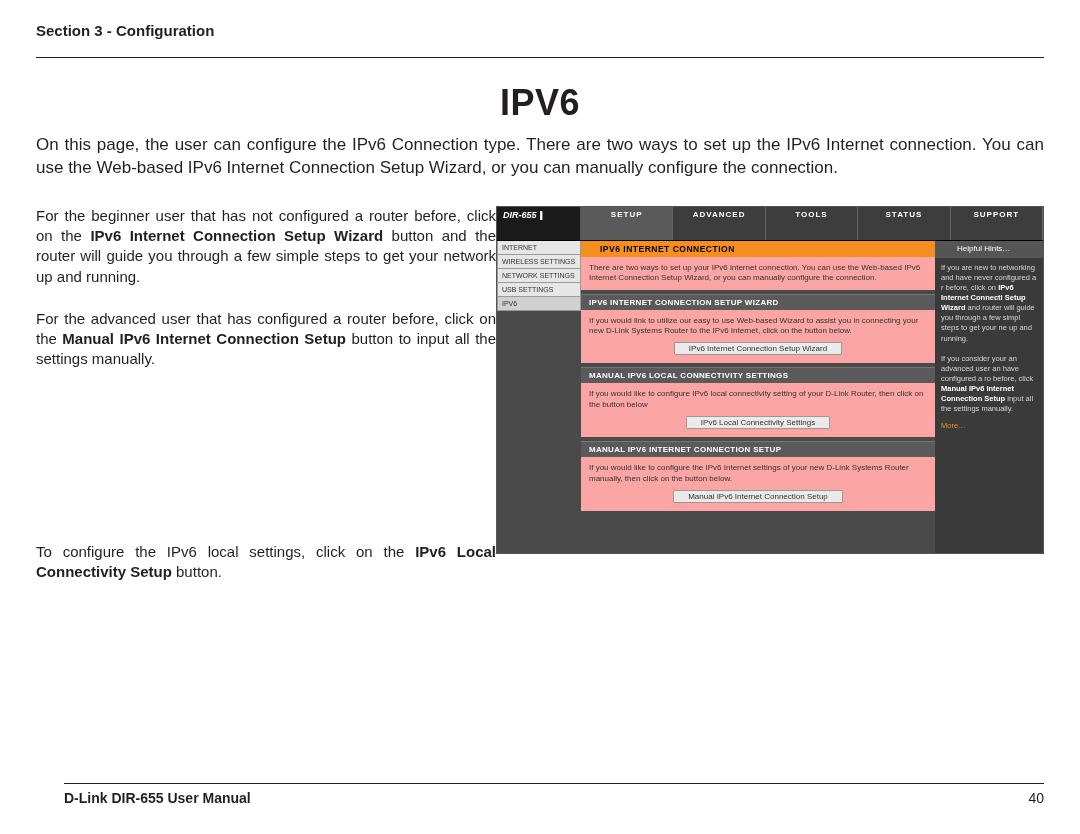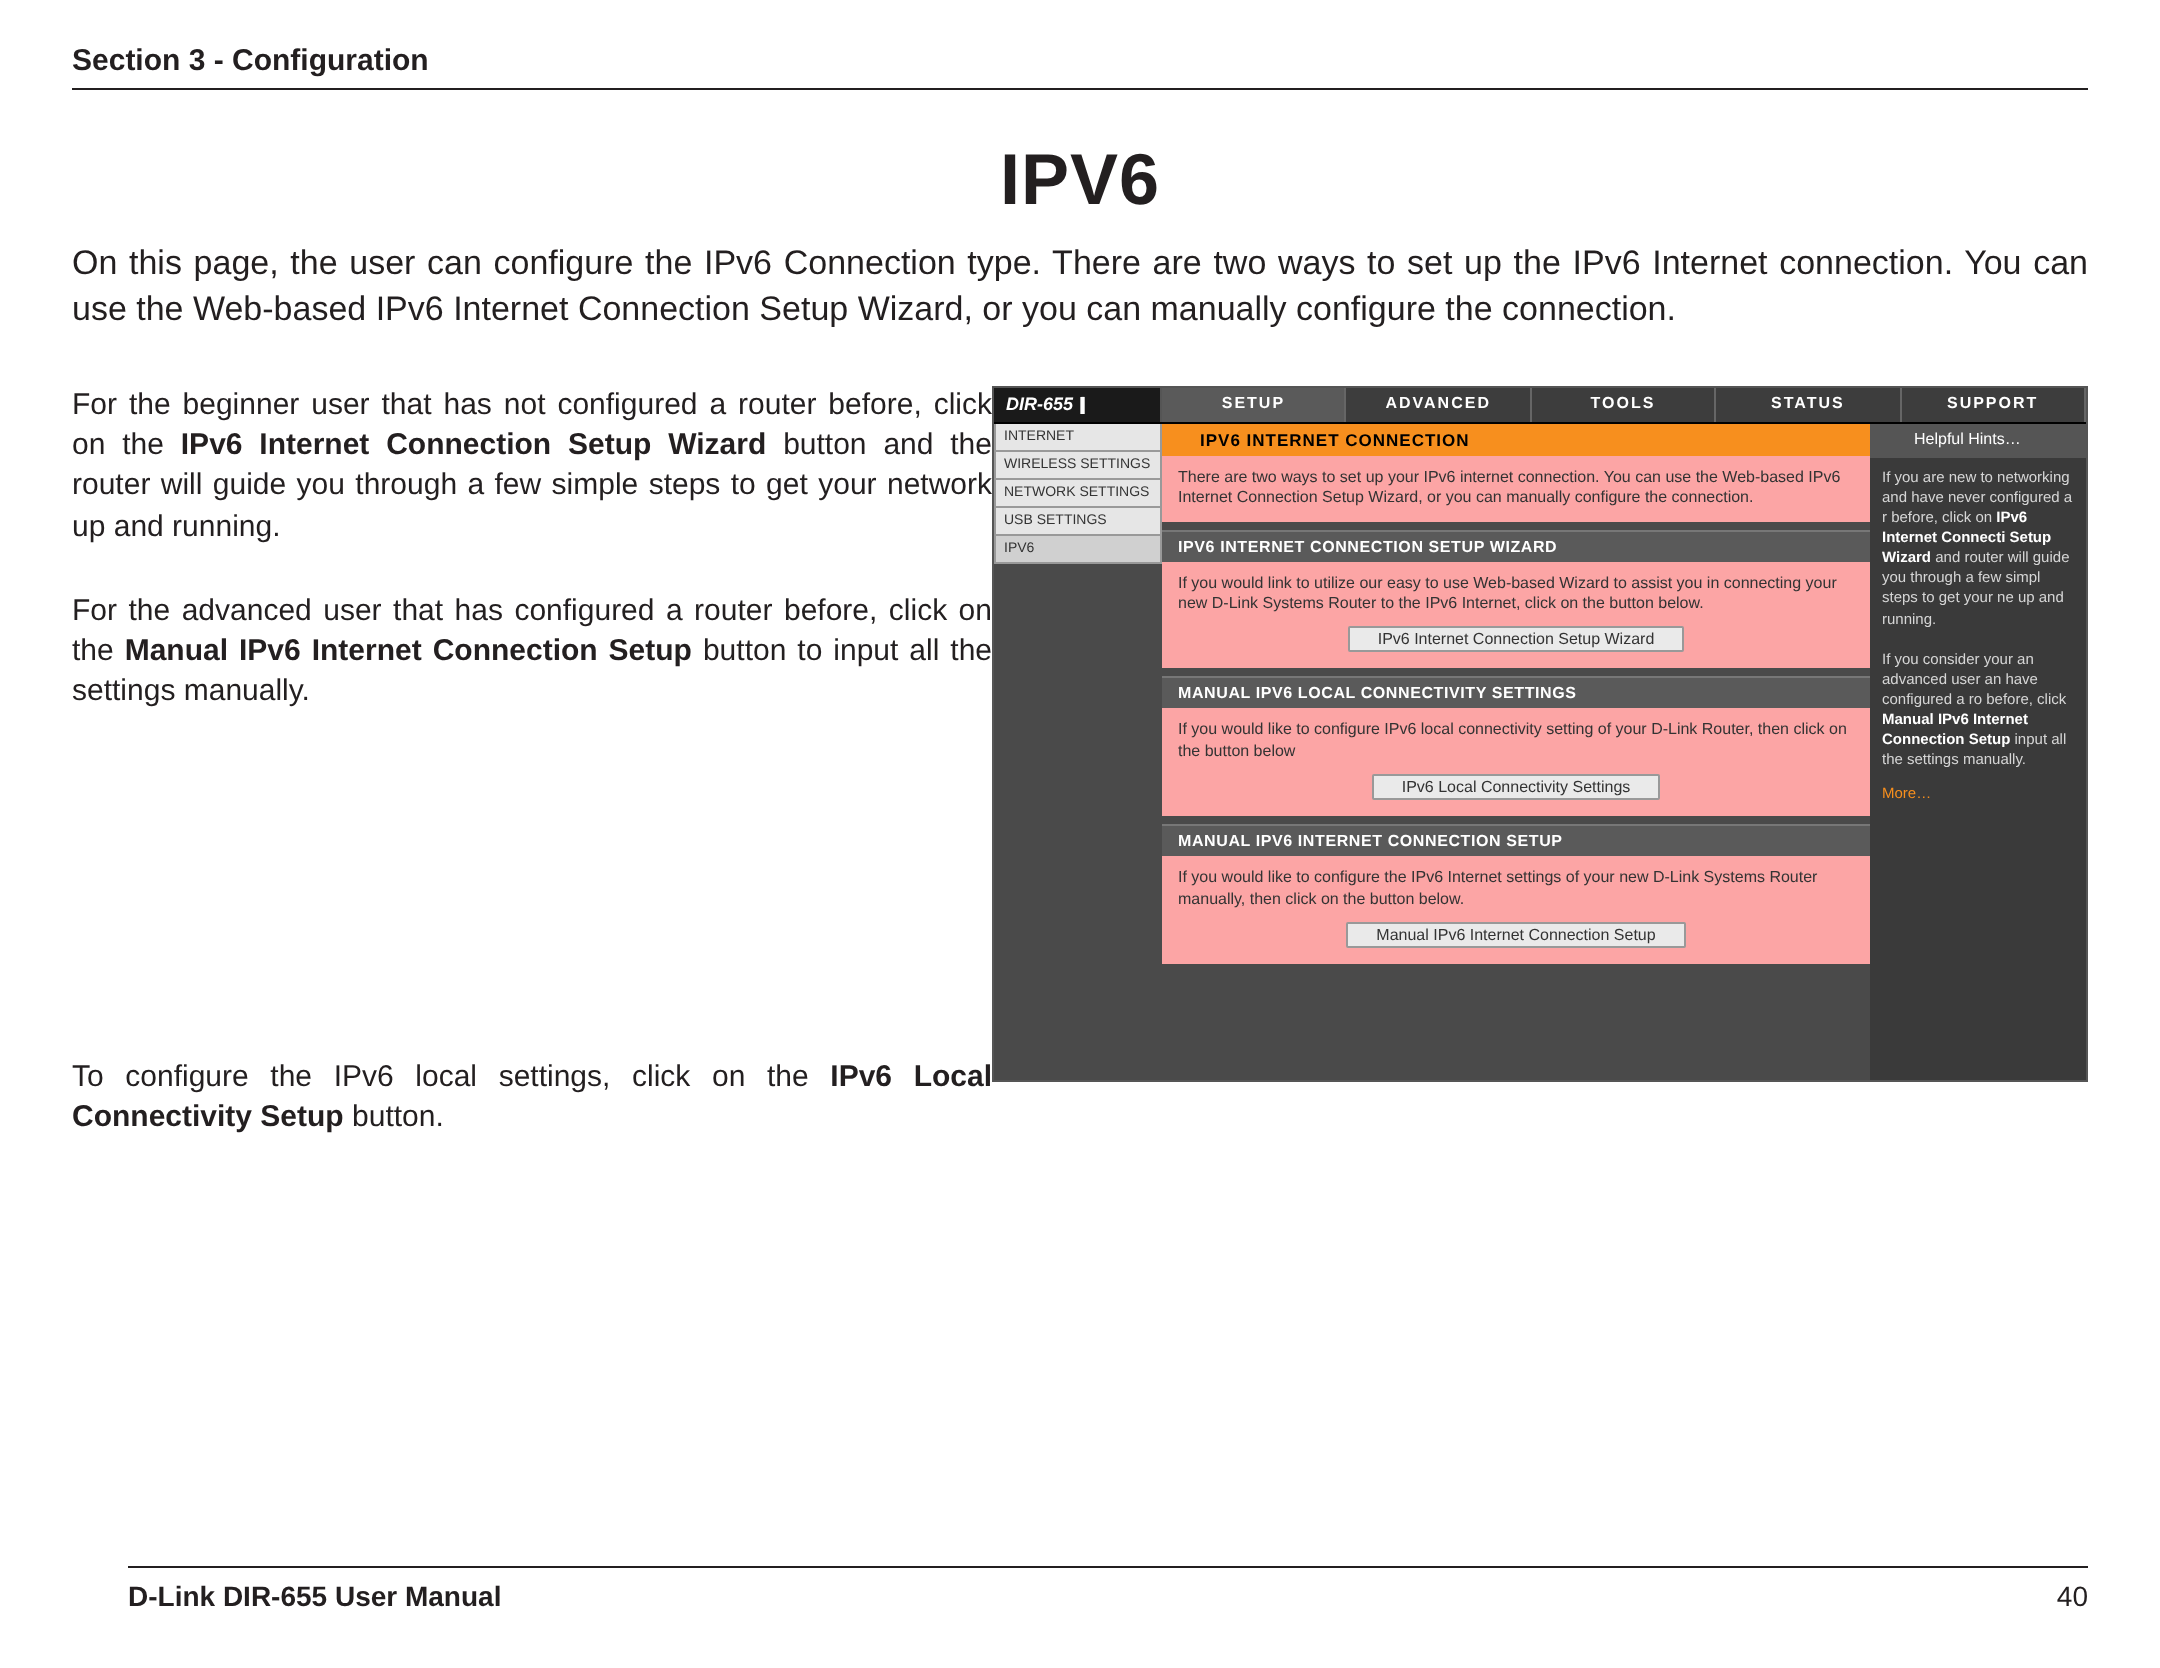--- a/index.html
+++ b/index.html
@@ -8,21 +8,21 @@
     height: 834px;
     background: #fff;
     font-family: "Myriad Pro", "Segoe UI", Arial, sans-serif;
     color: #231f20;
     position: relative;
     padding: 22px 36px 0 36px;
   }
   .section-header {
     font-weight: 700;
     font-size: 15px;
-    padding-bottom: 5px;
+    padding-bottom: 18px;
     border-bottom: 1.5px solid #231f20;
   }
   .page-title {
     text-align: center;
     font-weight: 700;
     font-size: 36px;
     margin-top: 24px;
     margin-bottom: 10px;
     letter-spacing: 0.5px;
   }
@@ -51,21 +51,21 @@
     background: #4a4a4a;
     height: 348px;
     overflow: hidden;
     font-size: 9px;
     color: #fff;
     display: flex;
     flex-direction: column;
   }
   .router-top {
     display: flex;
-    height: 18px;
+    height: 34px;
     background: #2b2b2b;
     border-bottom: 1px solid #000;
   }
   .router-model {
     flex: 0 0 84px;
     background: #1a1a1a;
     color: #fff;
     font-style: italic;
     font-weight: 700;
     padding: 3px 6px;

